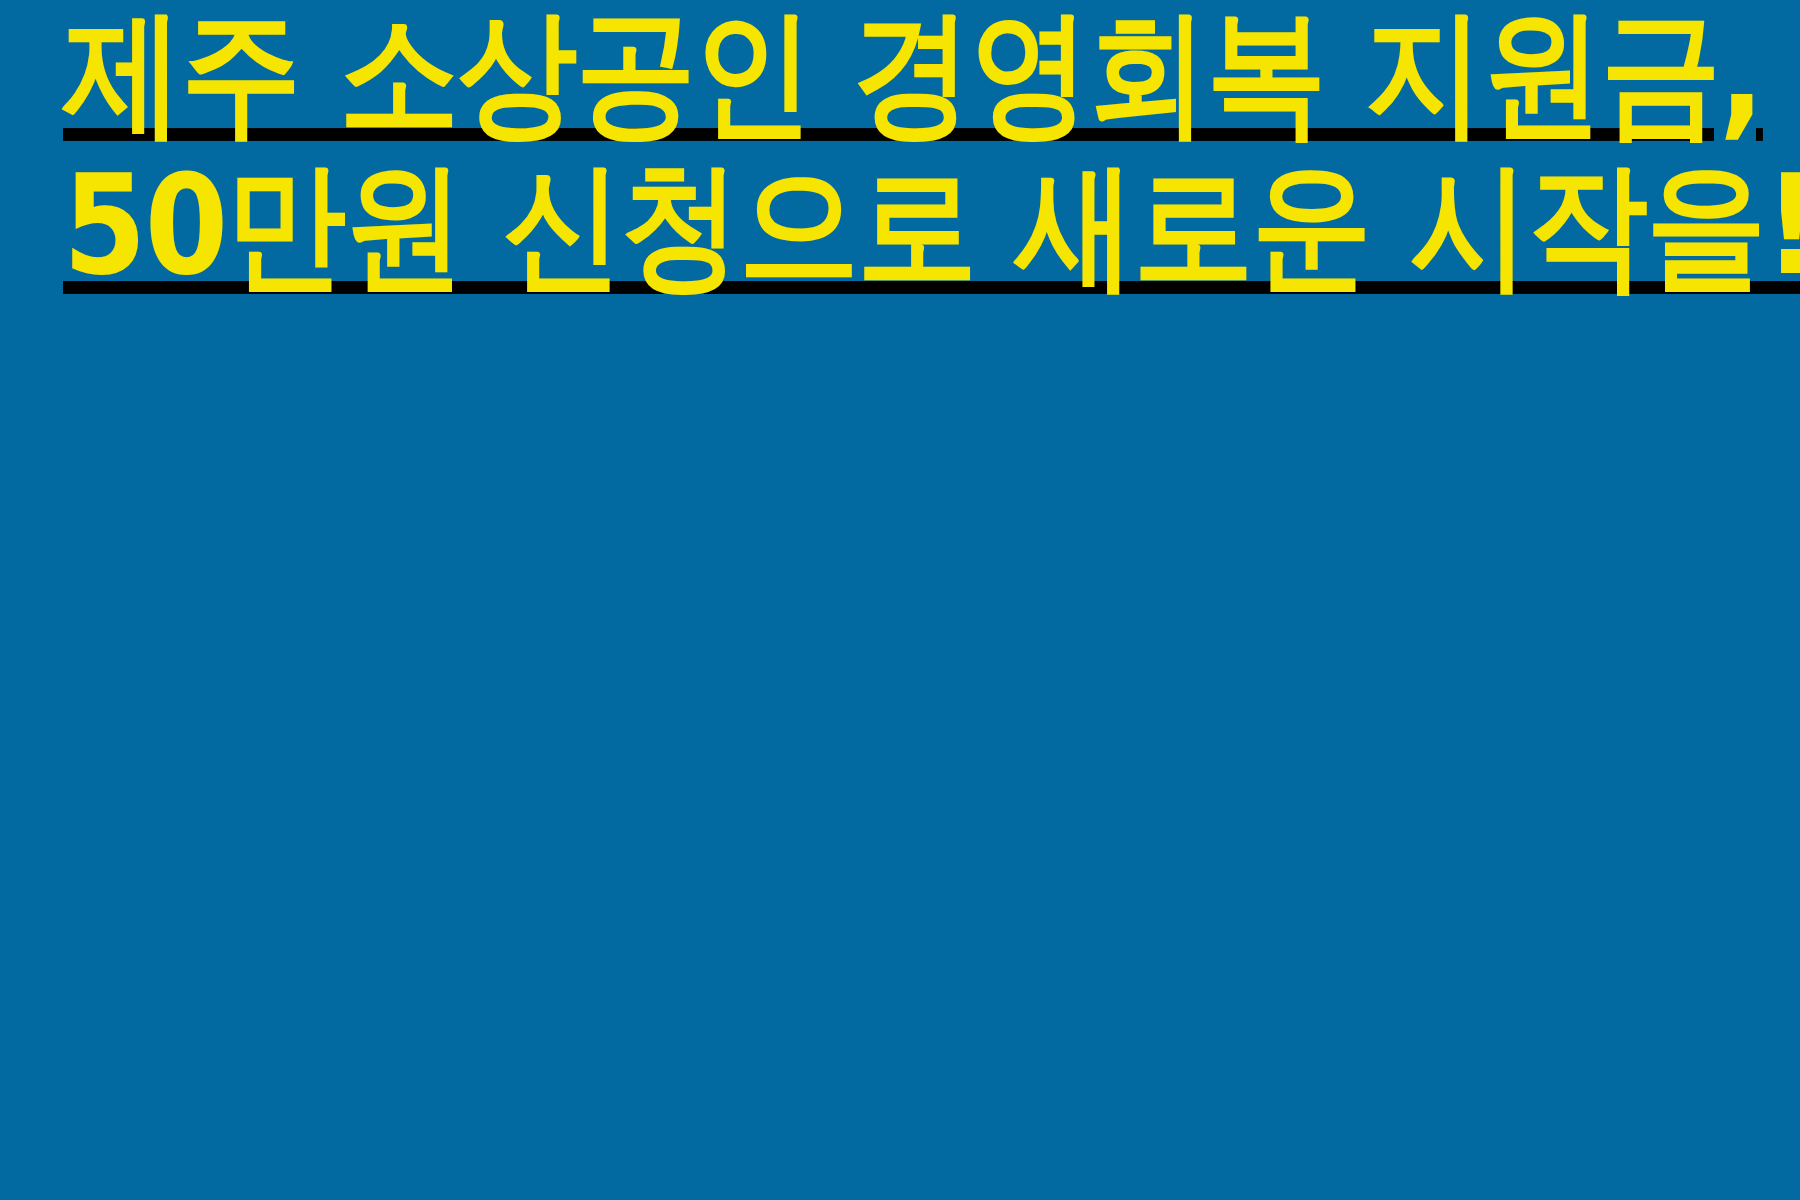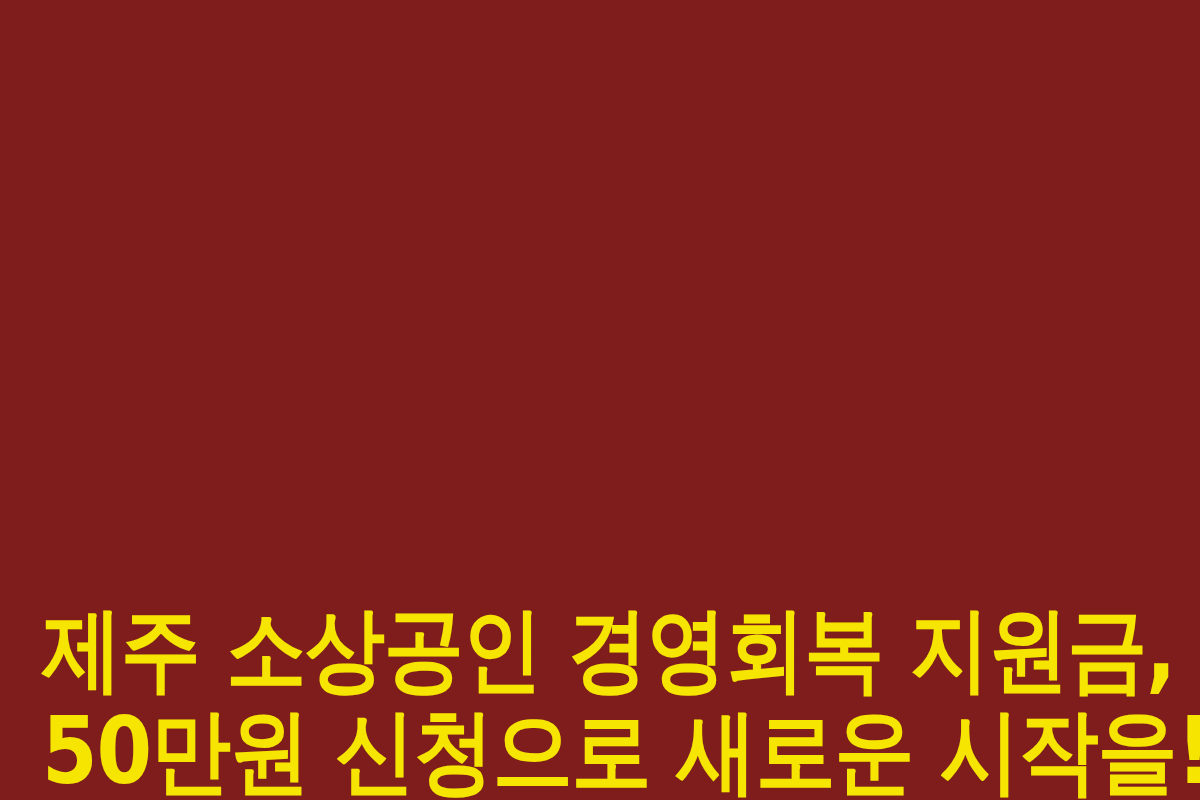--- a/index.html
+++ b/index.html
@@ -12,26 +12,27 @@
     width: 1200px;
     height: 800px;
     overflow: hidden;
     font-family: "DejaVu Sans", "Liberation Sans", sans-serif;
   }
 
   #banner {
     position: relative;
     width: 1200px;
     height: 800px;
-    background: #7f1d1d;
+    background: #0369a1;
     display: flex;
-    align-items: flex-end;
+    align-items: flex-start;
     justify-content: center;
     box-sizing: border-box;
     overflow: hidden;
+    text-decoration: underline;
   }
 
   #headline {
     width: 100%;
     text-align: center;
     color: #F5E500;
     font-family: "DejaVu Sans", "Liberation Sans", sans-serif;
     font-weight: 700;
     line-height: 0.98;
     letter-spacing: -0.012em;

